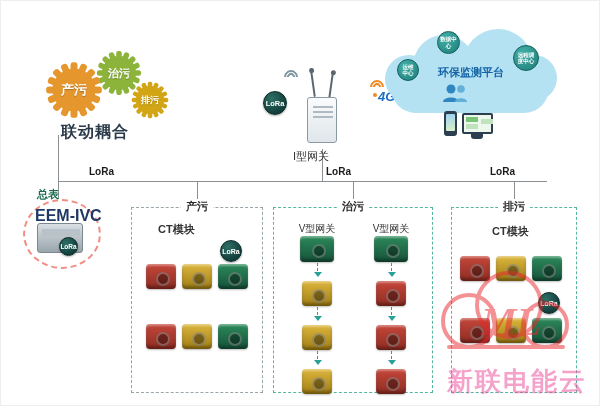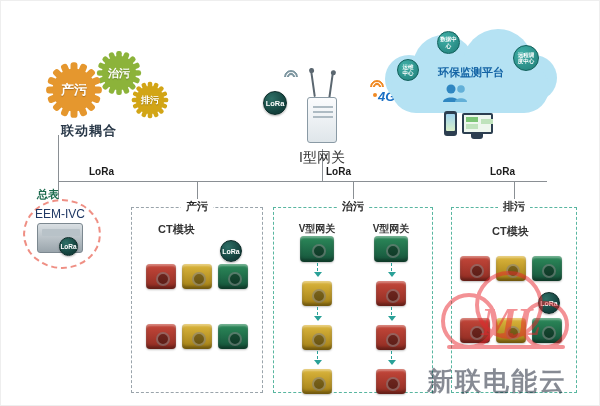--- a/index.html
+++ b/index.html
@@ -12,35 +12,35 @@
 
   
   .gear { position:absolute; }
   .gear svg { display:block; width:100%; height:100%; }
   .gear .glabel { position:absolute; left:0; top:0; width:100%; height:100%;
      display:flex; align-items:center; justify-content:center;
      color:#fff; font-weight:bold; text-shadow:0 1px 1px rgba(0,0,0,.25); }
   .gear-orange svg * { fill:#e5972e; }
   .gear-green  svg * { fill:#8cb33a; }
   .gear-yellow svg * { fill:#d2a516; }
-  .caption { position:absolute; font-weight:bold; color:#2b3a4a; font-size:13px; letter-spacing:1px; }
+  .caption { position:absolute; font-weight:bold; color:#2b3a4a; font-size:16px; letter-spacing:1px; }
 
   
   .lora-badge { position:absolute; border-radius:50%;
      background:radial-gradient(circle at 35% 30%, #2e6f66, #123f3b 70%);
      color:#fff; font-weight:bold; display:flex; align-items:center; justify-content:center;
      border:1px solid #0c2b28; box-shadow:0 1px 2px rgba(0,0,0,.3); }
 
   
   .gw-box { position:absolute; width:30px; height:46px; background:linear-gradient(#fbfcfd,#dfe6ea);
      border:1px solid #8a9aa5; border-radius:3px; }
   .gw-box::before { content:''; position:absolute; left:5px; top:8px; width:20px; height:2px; background:#aebbc3; box-shadow:0 5px 0 #aebbc3, 0 10px 0 #aebbc3; }
   .antenna { position:absolute; width:2px; height:26px; background:#5b6770; border-radius:2px; }
   .antenna::after { content:''; position:absolute; top:-3px; left:-1.5px; width:5px; height:5px; border-radius:50%; background:#5b6770; }
-  .small-label { position:absolute; font-size:14px; color:#333; text-align:center; }
+  .small-label { position:absolute; font-size:11px; color:#333; }
   .bus-lora { position:absolute; font-size:10px; font-weight:bold; color:#1b1b1b; }
 
   
   .arc { position:absolute; border:2px solid #7d96a0; border-radius:50%;
      border-bottom-color:transparent; border-left-color:transparent; transform:rotate(-45deg); }
   .arc.orange { border-top-color:#f08a24; border-right-color:#f08a24; }
   .dot { position:absolute; width:4px; height:4px; border-radius:50%; background:#f08a24; }
   .g4-text { position:absolute; color:#1a6fc4; font-weight:bold; font-style:italic; font-size:13px; }
 
   
@@ -57,52 +57,52 @@
   
   .phone { position:absolute; width:13px; height:25px; background:#2c3e50; border-radius:3px; }
   .phone::after { content:''; position:absolute; left:2px; top:3px; right:2px; bottom:5px; background:linear-gradient(#9fd3ef,#d9f0c8); border-radius:1px; }
   .monitor { position:absolute; width:31px; height:21px; border:2px solid #2c3e50; background:#eef7ee; border-radius:2px; }
   .monitor::after { content:''; position:absolute; left:2px; top:2px; width:12px; height:5px; background:#7cc576; box-shadow:0 7px 0 #bfe3bc, 15px 2px 0 #bfe3bc; }
   .monitor-stand { position:absolute; width:12px; height:5px; background:#2c3e50; border-radius:0 0 3px 3px; }
 
   
   .meter-ring { position:absolute; border:2px dashed #ef8f84; border-radius:50%; }
   .meter-label { position:absolute; font-size:11px; font-weight:bold; color:#1d6b4e;text-align:center; }
-  .meter-model { position:absolute; font-size:12px; font-weight:normal; color:#1f3864; }
+  .meter-model { position:absolute; font-size:16px; font-weight:bold; color:#1f3864; }
   .meter-dev { position:absolute; width:46px; height:30px; border:1px solid #7c8890; border-radius:3px;
      background:linear-gradient(#d9dfe3,#9aa5ac); }
   .meter-dev::before { content:''; position:absolute; left:4px; top:5px; width:38px; height:7px; background:#b8c2c8; border-radius:1px; }
 
   
   .gbox { position:absolute; top:206px; height:186px; border:1.5px dashed #9aa4ab; }
   .gbox.green { border-color:#58b6a0; }
   .box-title { position:absolute; top:-9px; left:50%; transform:translateX(-50%);
      background:#fff; padding:0 5px; font-weight:bold; font-size:11px; color:#2b2b2b; white-space:nowrap; }
   .mod-label { position:absolute; font-size:11px; font-weight:bold; color:#333; }
-  .vgw-label { position:absolute; font-size:10px; font-weight:bold; color:#333; width:100%; text-align:center; top:-14px; left:0; }
+  .vgw-label { position:absolute; font-size:10px; font-weight:normal; color:#333; width:100%; text-align:center; top:-14px; left:0; }
 
   
   .dev-row { position:absolute; display:flex; gap:6px; }
   .dev-col { position:absolute; display:flex; flex-direction:column; align-items:center; }
   .ct-dev { width:30px; height:25px; border-radius:4px; position:relative; flex:0 0 auto;
      box-shadow:inset 0 2px 2px rgba(255,255,255,.35), inset 0 -3px 3px rgba(0,0,0,.3), 0 1px 2px rgba(0,0,0,.25); }
   .ct-dev::after { content:''; position:absolute; left:50%; top:50%; width:10px; height:10px; margin:-5px 0 0 -5px;
      border-radius:50%; background:rgba(0,0,0,.38); border:2px solid rgba(255,255,255,.28); }
   .dev-red    { background:linear-gradient(#c4473a,#8f2c22); }
   .dev-yellow { background:linear-gradient(#dcb63d,#a07d14); }
   .dev-green  { background:linear-gradient(#2c8a5a,#15523a); }
   .gw-dev { width:34px; height:26px; }
   .flow-arrow { width:0; height:13px; border-left:1px dashed #2aa198; position:relative; margin:1px 0 5px; }
   .flow-arrow::after { content:''; position:absolute; left:-4px; bottom:-5px;
      border:4px solid transparent; border-top:5px solid #2aa198; }
 
   
   .watermark { position:absolute; left:416px; top:262px; width:176px; height:140px; opacity:.5; pointer-events:none; }
-  .wm-brand { position:absolute; left:10px; bottom:4px; width:160px; text-align:left;
-     color:#0f172a; font-weight:bold; font-size:26px; letter-spacing:2px; }
+  .wm-brand { position:absolute; left:10px; bottom:4px; width:160px; text-align:right;
+     color:#ec4899; font-weight:bold; font-size:26px; letter-spacing:2px; }
 </style>
 </head>
 <body>
 
 <div class="stage">
 
   <div class="gear gear-green" style="left:95px; top:49px; width:46px; height:46px; font-size:11px;">
     <svg viewBox="0 0 100 100">
       <g>
           <rect x="44" y="2" width="12" height="96" rx="5"></rect>

